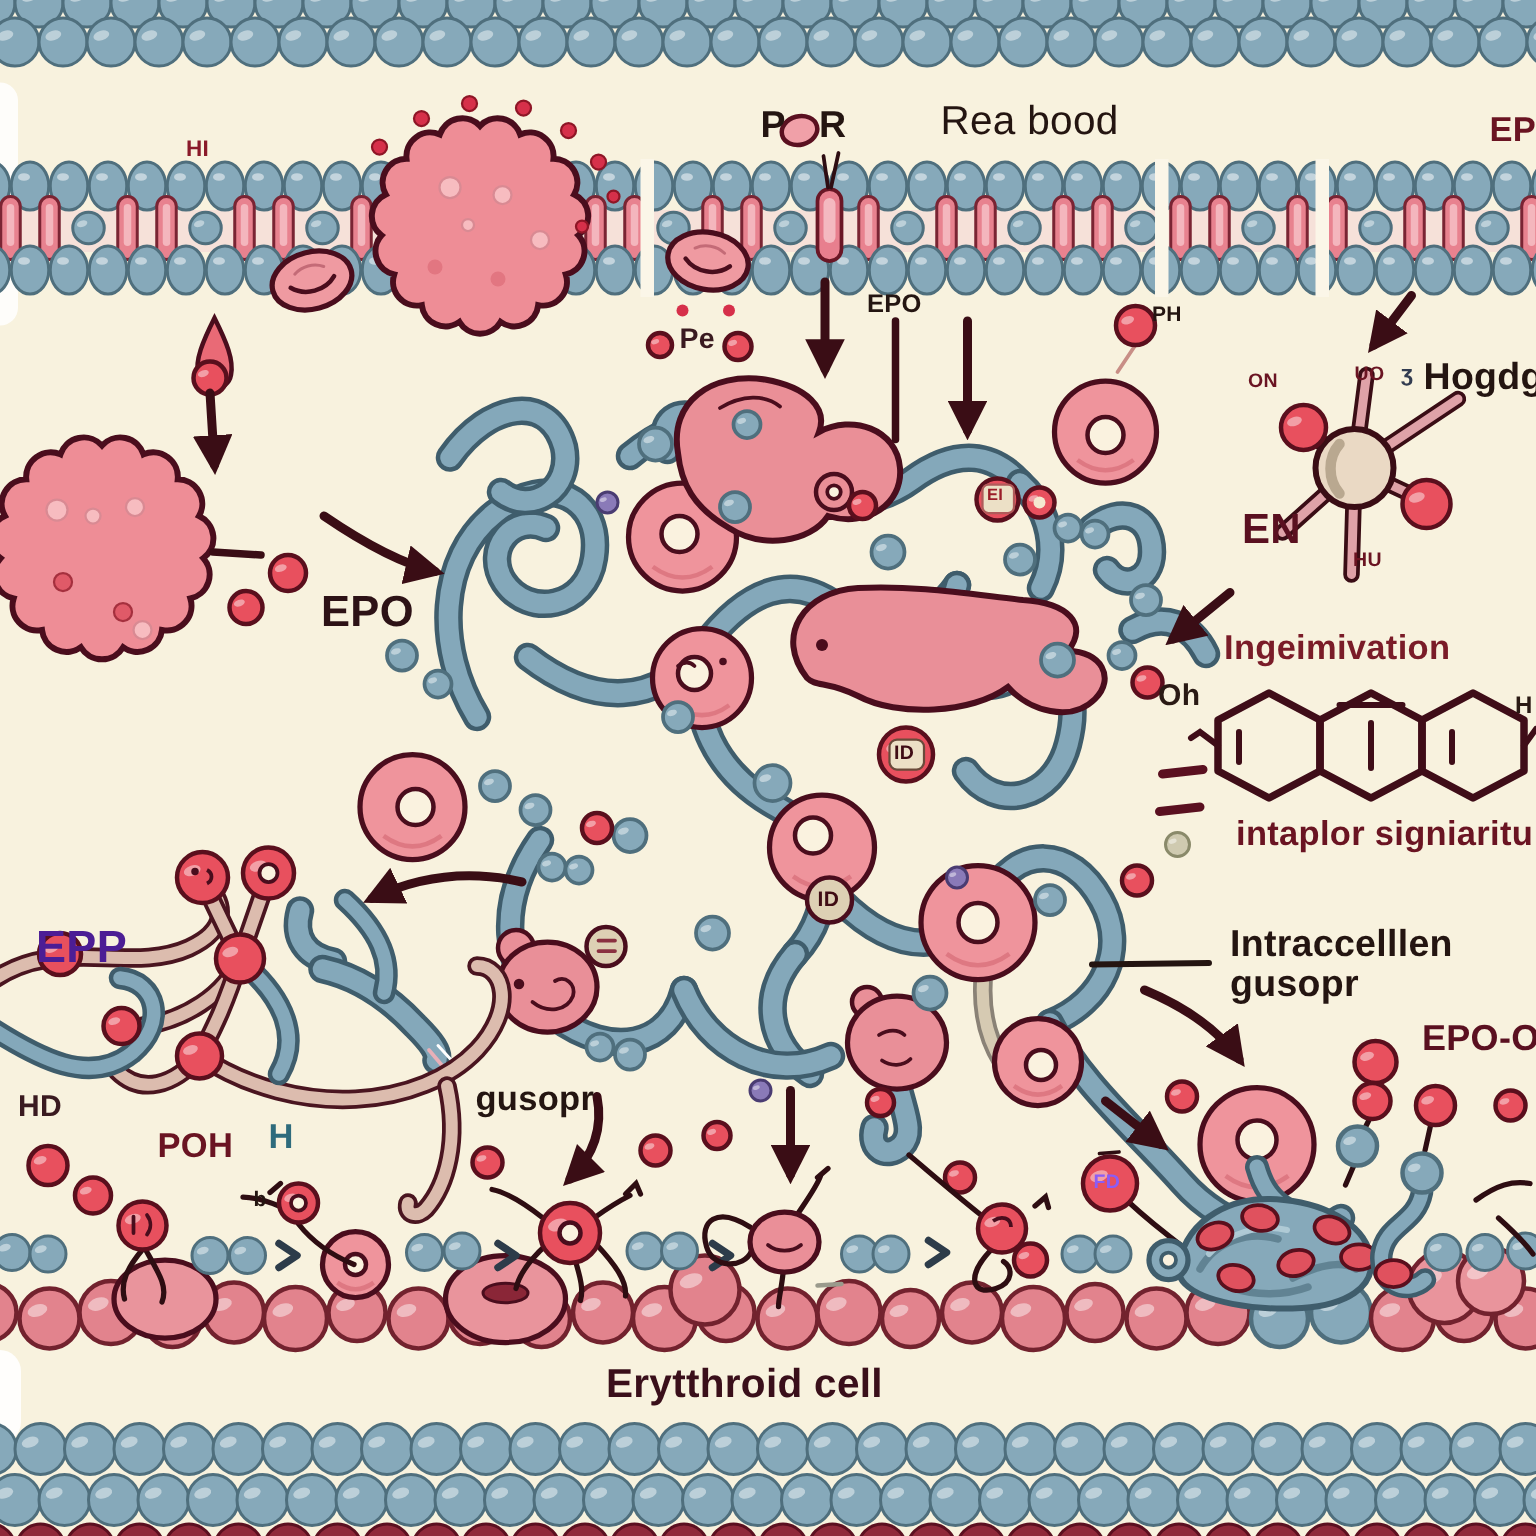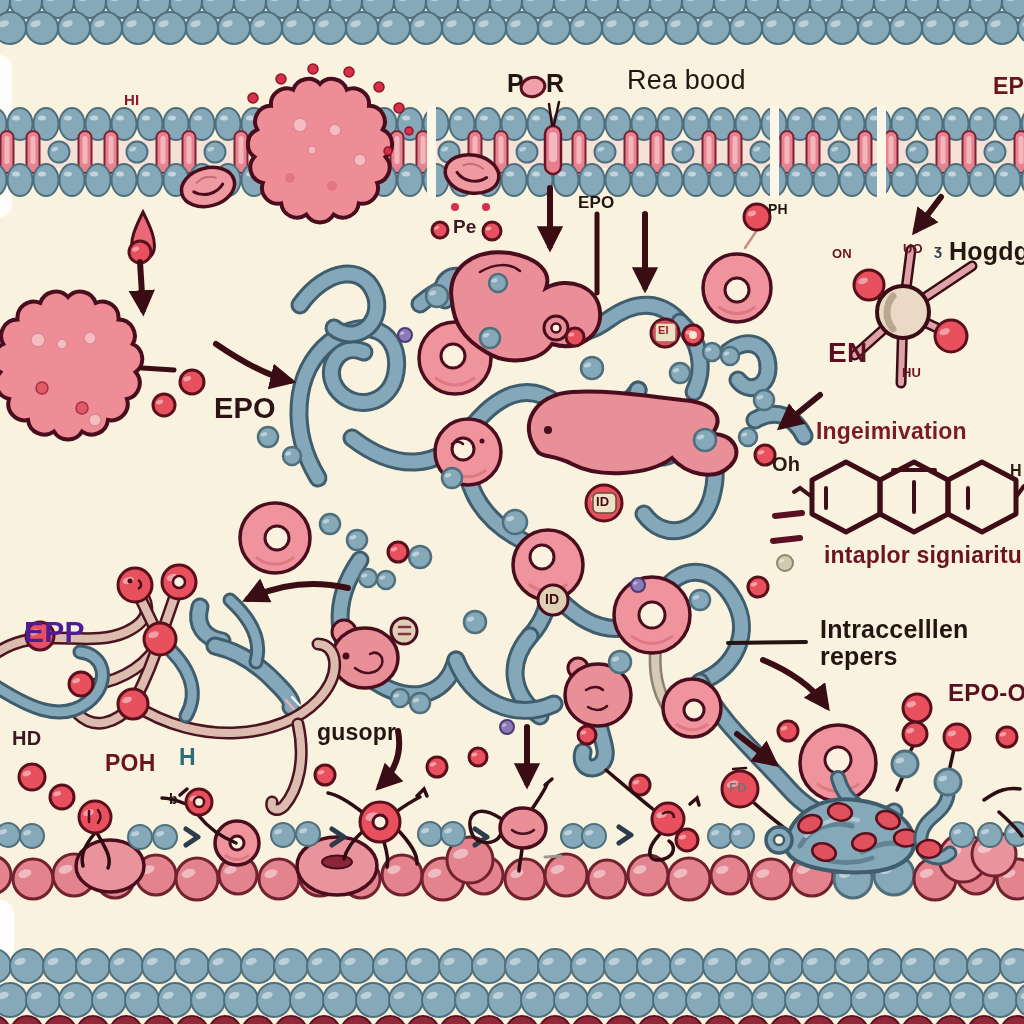--- a/index.html
+++ b/index.html
@@ -1107,25 +1107,26 @@
   <div class="lbl" style="left:903px;top:242px;font-size:13px;font-weight:700;color:#6a1422;">UO</div>
   <div class="lbl" style="left:934px;top:242px;font-size:15px;font-weight:700;color:#323c50;">ʒ</div>
   <div class="lbl" style="left:949px;top:238px;font-size:25px;font-weight:700;color:#241511;">Hogdg</div>
   <div class="lbl" style="left:828px;top:338px;font-size:28px;font-weight:700;color:#5a1020;">EN</div>
   <div class="lbl" style="left:902px;top:366px;font-size:13px;font-weight:700;color:#6a1422;">HU</div>
   <div class="lbl" style="left:214px;top:393px;font-size:29px;font-weight:800;color:#2d1216;">EPO</div>
   <div class="lbl" style="left:816px;top:419px;font-size:23px;font-weight:700;color:#7a1c28;">Ingeimivation</div>
   <div class="lbl" style="left:772px;top:454px;font-size:20px;font-weight:700;color:#2a1a14;text-align:center;">Oh</div>
   <div class="lbl" style="left:1010px;top:462px;font-size:16px;font-weight:700;color:#2a1a14;">H</div>
   <div class="lbl" style="left:824px;top:543px;font-size:23px;font-weight:700;color:#6a1422;">intaplor signiaritu</div>
-  <div class="lbl wrap" style="left:820px;top:616px;width:178px;font-size:25px;font-weight:700;color:#241511;">Intraccelllen repers</div>
+  <div class="lbl wrap" style="left:820px;top:616px;width:178px;font-size:25px;font-weight:700;color:#241511;">Intraccelllen gusopr</div>
   <div class="lbl" style="left:948px;top:680px;font-size:24px;font-weight:800;color:#5a1020;">EPO-O</div>
   <div class="lbl" style="left:24px;top:616px;font-size:30px;font-weight:700;color:#4c1d95;">EPP</div>
   <div class="lbl" style="left:12px;top:728px;font-size:20px;font-weight:700;color:#3a1a20;">HD</div>
   <div class="lbl" style="left:105px;top:751px;font-size:23px;font-weight:700;color:#6a1422;">POH</div>
   <div class="lbl" style="left:179px;top:745px;font-size:23px;font-weight:700;color:#2e6b7c;">H</div>
   <div class="lbl" style="left:317px;top:720px;font-size:23px;font-weight:700;color:#241511;">gusopr</div>
   <div class="lbl" style="left:169px;top:792px;font-size:14px;font-weight:700;color:#241511;">b</div>
-  <div class="lbl" style="left:729px;top:781px;font-size:13px;font-weight:800;color:#737373;">FD</div>
+  <div class="lbl" style="left:404px;top:908px;font-size:27px;font-weight:700;color:#3a0f1a;">Erytthroid cell</div>
+  <div class="lbl" style="left:729px;top:781px;font-size:13px;font-weight:800;color:#8b5cf6;">FD</div>
   <div class="lbl" style="left:596px;top:495px;font-size:13px;font-weight:800;color:#3f0c14;">ID</div>
   <div class="lbl" style="left:545px;top:592px;font-size:14px;font-weight:800;color:#3f0c14;">ID</div>
   <div class="lbl" style="left:658px;top:325px;font-size:11px;font-weight:800;color:#9a1c28;">EI</div>
 </div>
 
 </body></html>

